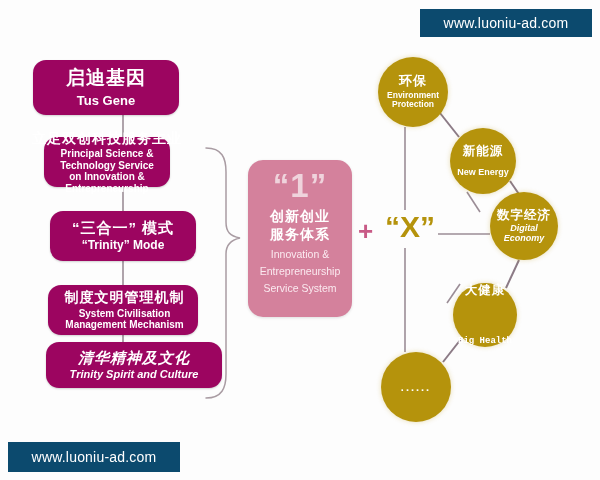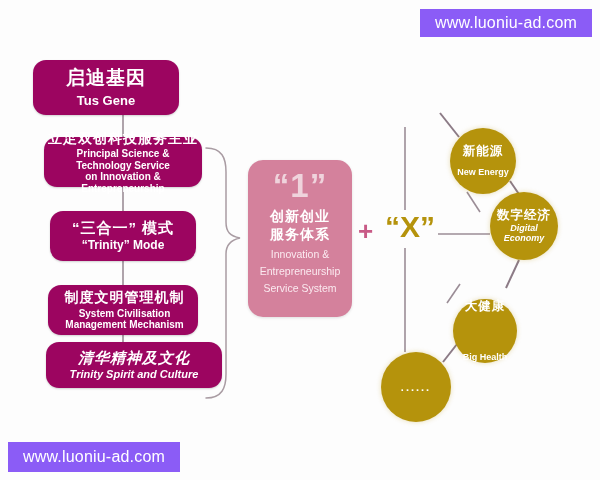--- a/index.html
+++ b/index.html
@@ -55,21 +55,21 @@
   }
   .box .en {
     line-height: 1.16;
     font-weight: bold;
   }
 
   #box-tus-gene       { left: 33px;  top: 60px;  width: 146px; height: 55px; }
   #box-tus-gene .cn   { font-size: 19px; margin-bottom: 3px; }
   #box-tus-gene .en   { font-size: 13px; }
 
-  #box-principal      { left: 44px;  top: 137px; width: 158px; height: 50px; }
+  #box-principal      { left: 44px;  top: 137px; width: 126px; height: 50px; }
   #box-principal .cn  { font-size: 14px; margin-bottom: 2px; }
   #box-principal .en  { font-size: 10px; }
 
   #box-trinity        { left: 50px;  top: 211px; width: 146px; height: 50px; }
   #box-trinity .cn    { font-size: 15px; margin-bottom: 3px; }
   #box-trinity .en    { font-size: 12px; }
 
   #box-system         { left: 48px;  top: 285px; width: 150px; height: 50px; padding-left: 9px; }
   #box-system .cn     { font-size: 14px; margin-bottom: 2px; }
   #box-system .en     { font-size: 10px; }
@@ -171,33 +171,33 @@
   #circle-environment .en  { font-size: 8.5px; }
 
   #circle-new-energy       { left: 450px; top: 128px; width: 66px; height: 66px; }
   #circle-new-energy .cn   { font-size: 12.5px; margin-bottom: 8px; }
   #circle-new-energy .en   { font-size: 9px; }
 
   #circle-digital-economy  { left: 490px; top: 192px; width: 68px; height: 68px; }
   #circle-digital-economy .cn { font-size: 12.5px; margin-bottom: 1px; }
   #circle-digital-economy .en { font-size: 9px; font-style: italic; }
 
-  #circle-big-health       { left: 453px; top: 299px; width: 64px; height: 64px; gap: 36px; }
+  #circle-big-health       { left: 453px; top: 283px; width: 64px; height: 64px; gap: 36px; }
   #circle-big-health .cn   { font-size: 12.5px; margin-bottom: 2px; }
-  #circle-big-health .en   { font-size: 9px; }
+  #circle-big-health .en   { font-size: 9px; font-family: Liberation Mono, monospace; }
 
   #circle-more             { left: 381px; top: 352px; width: 70px; height: 70px; }
   #circle-more .cn         { font-size: 11px; letter-spacing: 2px; }
 
   
   .watermark {
     position: absolute;
-    background: #8b5cf6;
+    background: #0c4a6e;
     color: #ffffff;
-    font-size: 16px;
+    font-size: 14px;
     display: flex;
     align-items: center;
     justify-content: center;
     letter-spacing: 0.2px;
     box-sizing: border-box;
   }
   #watermark-top    { right: 8px; top: 9px;  width: 172px; height: 28px; }
   #watermark-bottom { left: 8px;  bottom: 8px; width: 172px; height: 30px; }
 </style>
 </head>
@@ -265,20 +265,25 @@
     <span class="cn">创新创业</span>
     <span class="cn">服务体系</span>
     <span class="en">Innovation &amp;</span>
     <span class="en">Entrepreneurship</span>
     <span class="en">Service System</span>
   </div>
 
   <div id="plus-sign">+</div>
   <div id="x-symbol">“X”</div>
 
+  <div class="circle" id="circle-environment">
+    <span class="cn">环保</span>
+    <span class="en">Environment</span>
+    <span class="en">Protection</span>
+  </div>
 
   <div class="circle" id="circle-new-energy">
     <span class="cn">新能源</span>
     <span class="en">New Energy</span>
   </div>
 
   <div class="circle" id="circle-digital-economy">
     <span class="cn">数字经济</span>
     <span class="en">Digital</span>
     <span class="en">Economy</span>

